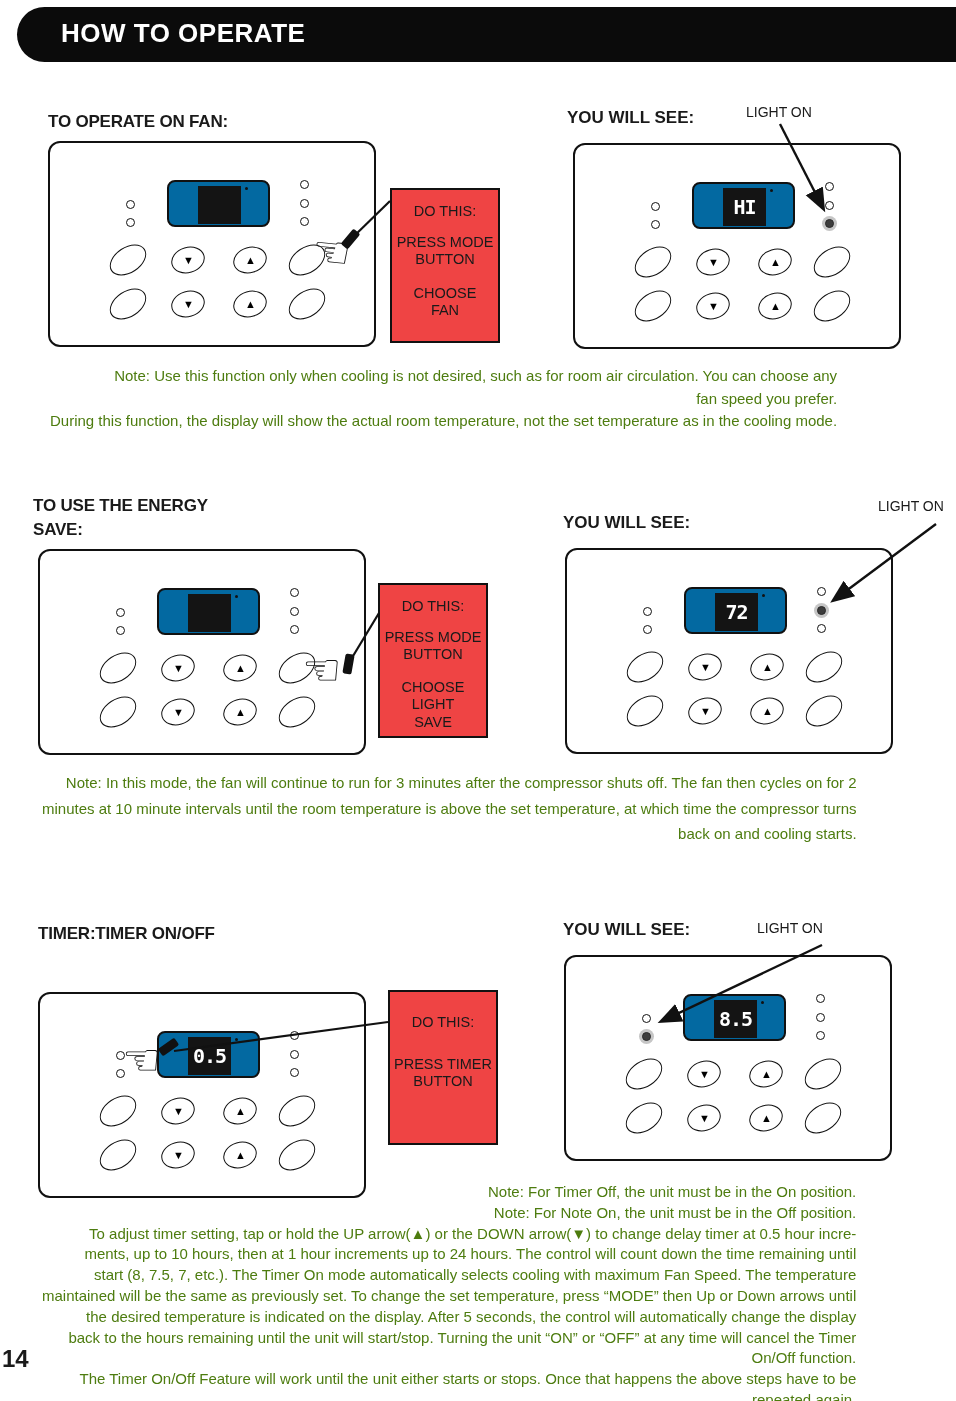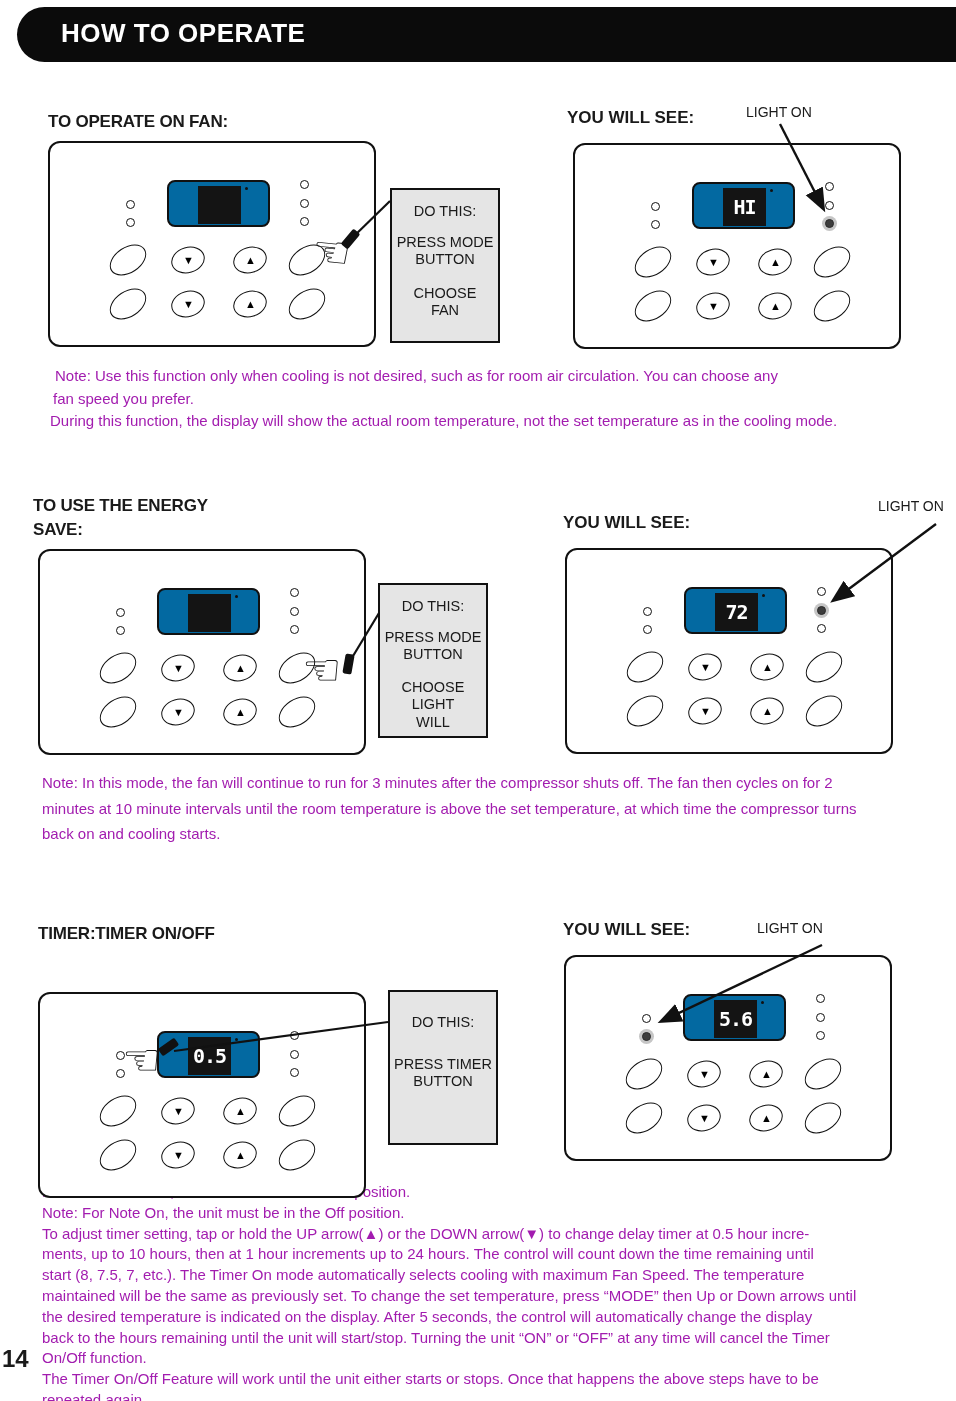--- a/index.html
+++ b/index.html
@@ -25,29 +25,29 @@
   .disp-dot{position:absolute;left:76px;top:5px;width:3px;height:3px;border-radius:50%;background:#111;}
   .obtn{position:absolute;border:1.7px solid #111;border-radius:50%;background:#fff;box-sizing:border-box;
         display:flex;align-items:center;justify-content:center;}
   .obtn.plain{width:40px;height:26px;transform:rotate(-33deg);}
   .obtn.arrow{width:34px;height:26px;transform:rotate(-16deg);}
   .tri{font-size:11px;line-height:1;color:#000;transform:rotate(16deg);}
   
   .hand{position:absolute;font-size:44px;line-height:1;color:#111;z-index:4;}
   .cuff{position:absolute;width:9px;height:20px;background:#111;border-radius:2px;z-index:4;}
   
-  .dobox{position:absolute;width:110px;height:155px;border:2.5px solid #111;background:#e5e5e5;box-sizing:border-box;
+  .dobox{position:absolute;width:110px;height:155px;border:2.5px solid #111;background:#ef4444;box-sizing:border-box;
          text-align:center;font-size:14.5px;line-height:17.5px;z-index:3;}
   .dobox .head{margin-top:13px;}
   .dobox .grp{margin-top:12px;}
   .dobox.box1 .grp1{margin-top:13px;}  .dobox.box1 .grp2{margin-top:16px;}
   .dobox.box2 .grp1{margin-top:13px;}  .dobox.box2 .grp2{margin-top:15px;}
   .dobox.box3 .head{margin-top:22px;}  .dobox.box3 .grp1{margin-top:24px;}
   
-  .note{position:absolute;font-size:15px;white-space:nowrap;color:#a21caf;}
+  .note{position:absolute;font-size:15px;white-space:nowrap;color:#4d7c0f;text-align:right;}
   .note .ln{display:block;}
   #note-fan{left:50px;top:365px;line-height:22.5px;}
   #note-energy{left:42px;top:770px;line-height:25.5px;}
   #note-timer{left:42px;top:1182px;line-height:20.8px;}
   .page-num{position:absolute;left:2px;top:1345px;font-size:24px;font-weight:bold;}
   .overlay{position:absolute;left:0;top:0;z-index:5;pointer-events:none;}
 </style>
 </head>
 <body>
 
@@ -87,21 +87,21 @@
 
   <div class="dobox box2" style="left:378px;top:583px;">
     <div class="head">DO THIS:</div>
     <div class="grp grp1">
       <div>PRESS MODE</div>
       <div>BUTTON</div>
     </div>
     <div class="grp grp2">
       <div>CHOOSE</div>
       <div>LIGHT</div>
-      <div>WILL</div>
+      <div>SAVE</div>
     </div>
   </div>
 
   <div class="note" id="note-energy">
     <span class="ln">Note:  In this mode, the fan will continue to run for 3 minutes after the compressor shuts off. The fan then cycles on for 2</span>
     <span class="ln">minutes at 10 minute intervals until the room temperature is above the set temperature, at which time the compressor turns</span>
     <span class="ln">back on and cooling starts.</span>
   </div>
 
   <div class="sec-title" style="left:38px;top:922px;">TIMER:TIMER ON/OFF</div>
@@ -286,21 +286,21 @@
     </div>
     <span class="hand" style="left: 122px; top: 1038px; transform: rotate(0deg);">☜</span>
     <div class="cuff" style="left: 164px; top: 1037px; transform: rotate(55deg);"></div>
     <div class="panel" style="left: 564px; top: 955px;">
       <div class="light" style="left: 75.5px; top: 56.5px;"></div>
       <div class="light lit" style="left: 75.5px; top: 74.5px;"></div>
       <div class="light" style="left: 249.5px; top: 36.5px;"></div>
       <div class="light" style="left: 249.5px; top: 55.5px;"></div>
       <div class="light" style="left: 249.5px; top: 73.5px;"></div>
       <div class="disp">
-        <div class="screen">5.6</div>
+        <div class="screen">8.5</div>
         <div class="disp-dot"></div>
       </div>
       <div class="obtn plain" style="left: 58px; top: 104px;"></div>
       <div class="obtn arrow" style="left: 121px; top: 104px;">
         <span class="tri">▼</span>
       </div>
       <div class="obtn arrow" style="left: 183px; top: 104px;">
         <span class="tri">▲</span>
       </div>
       <div class="obtn plain" style="left: 237px; top: 104px;"></div>

